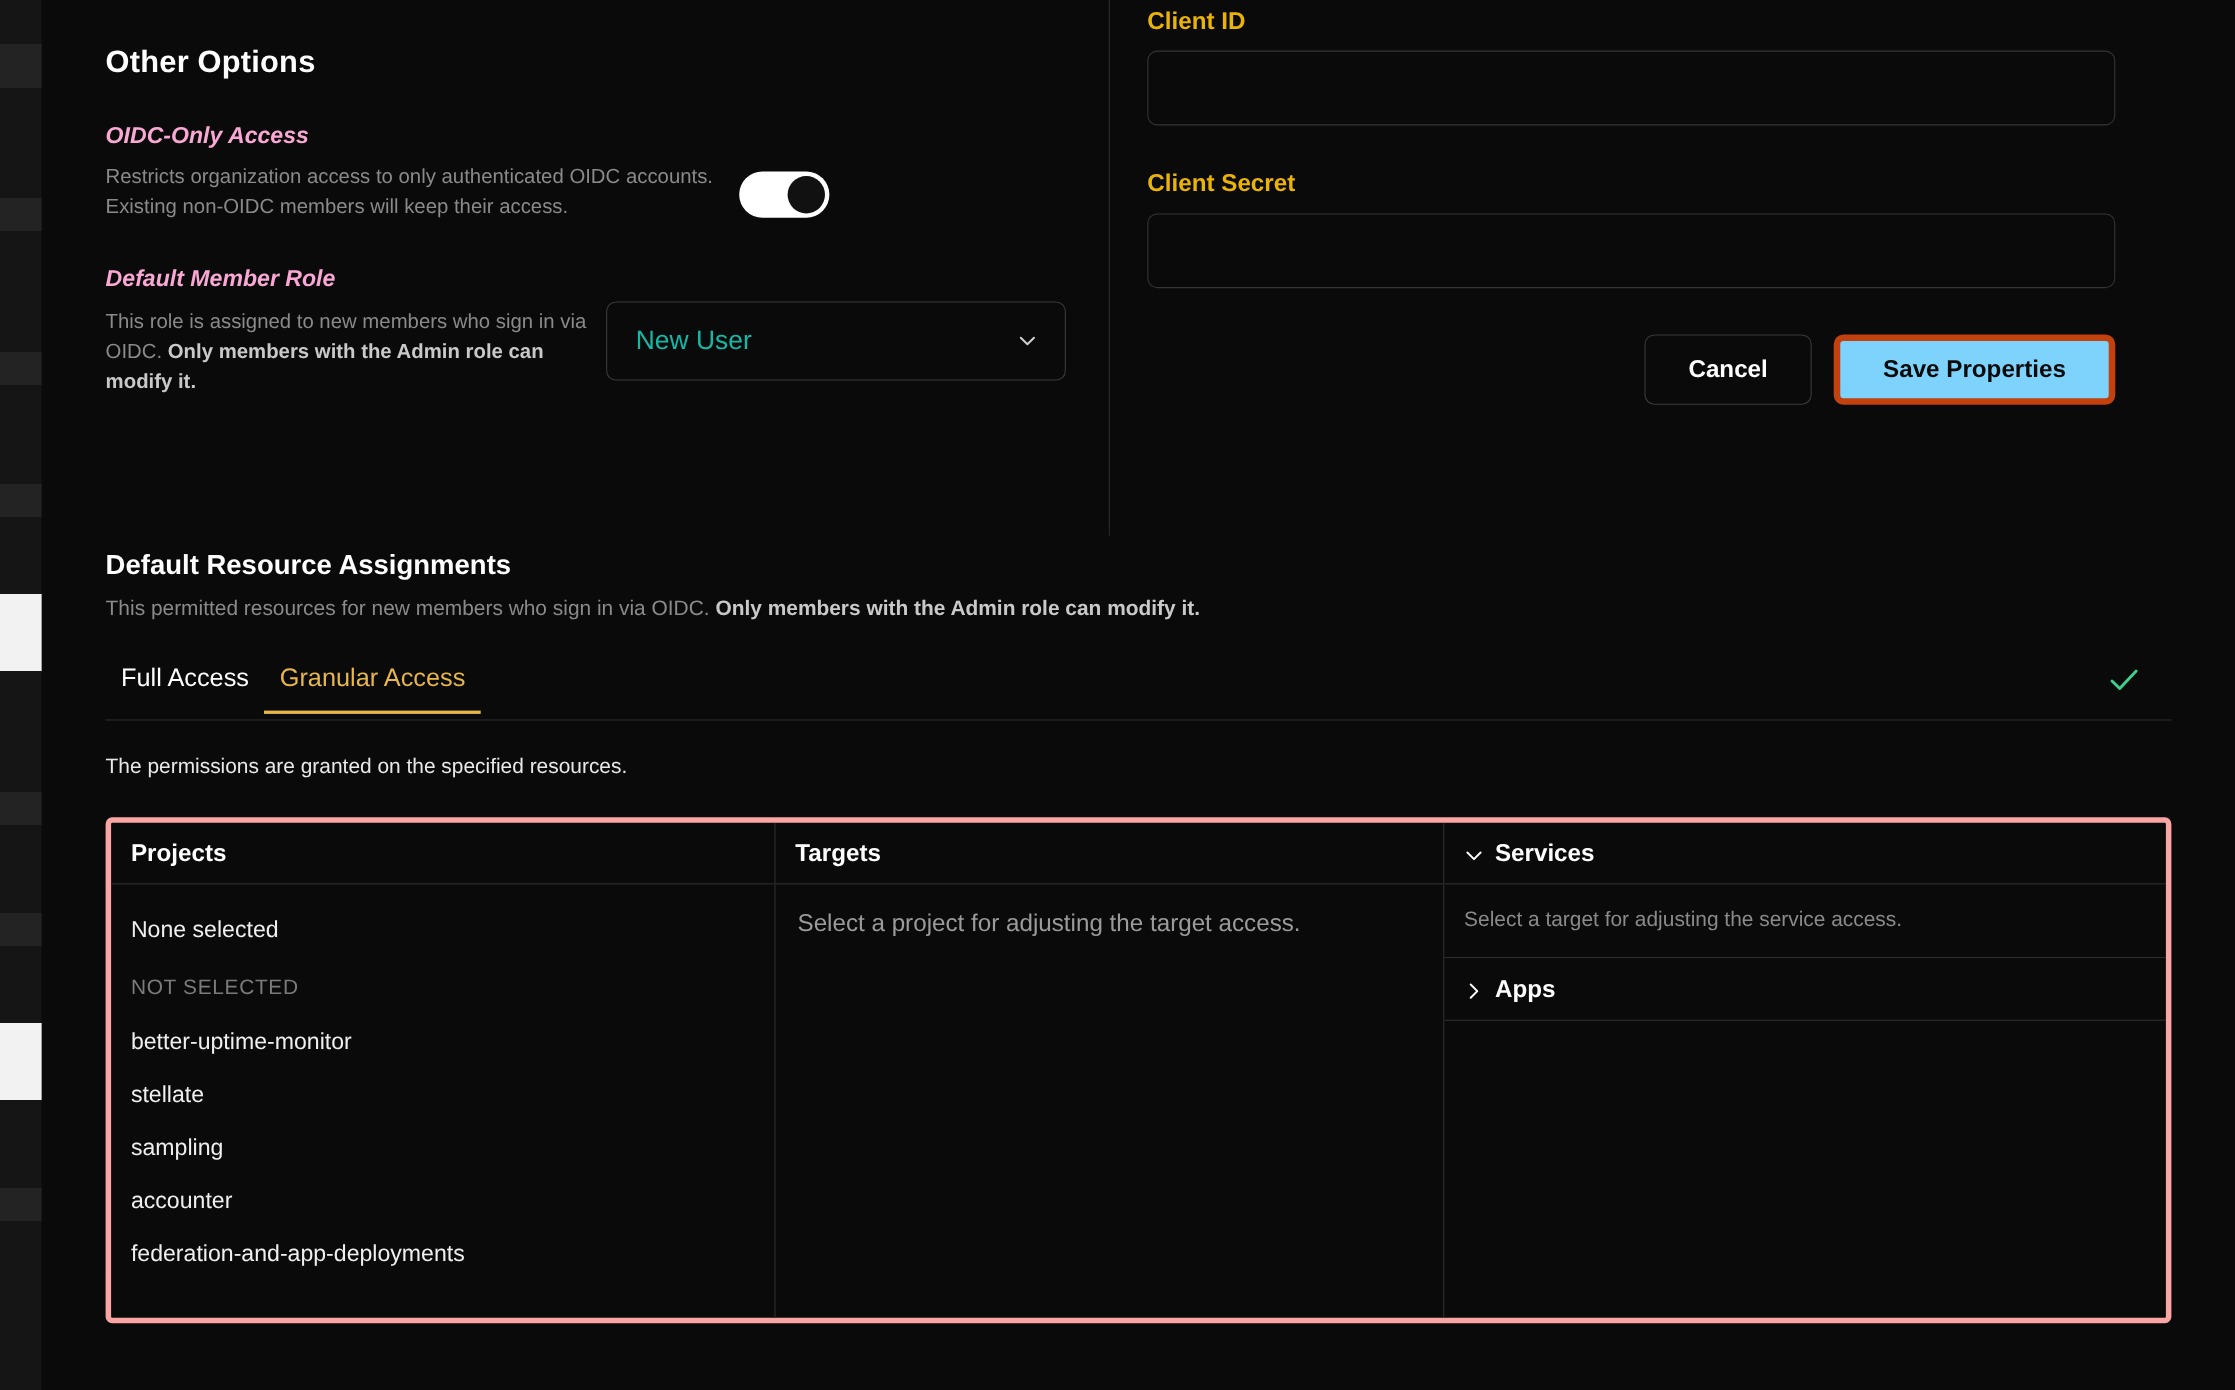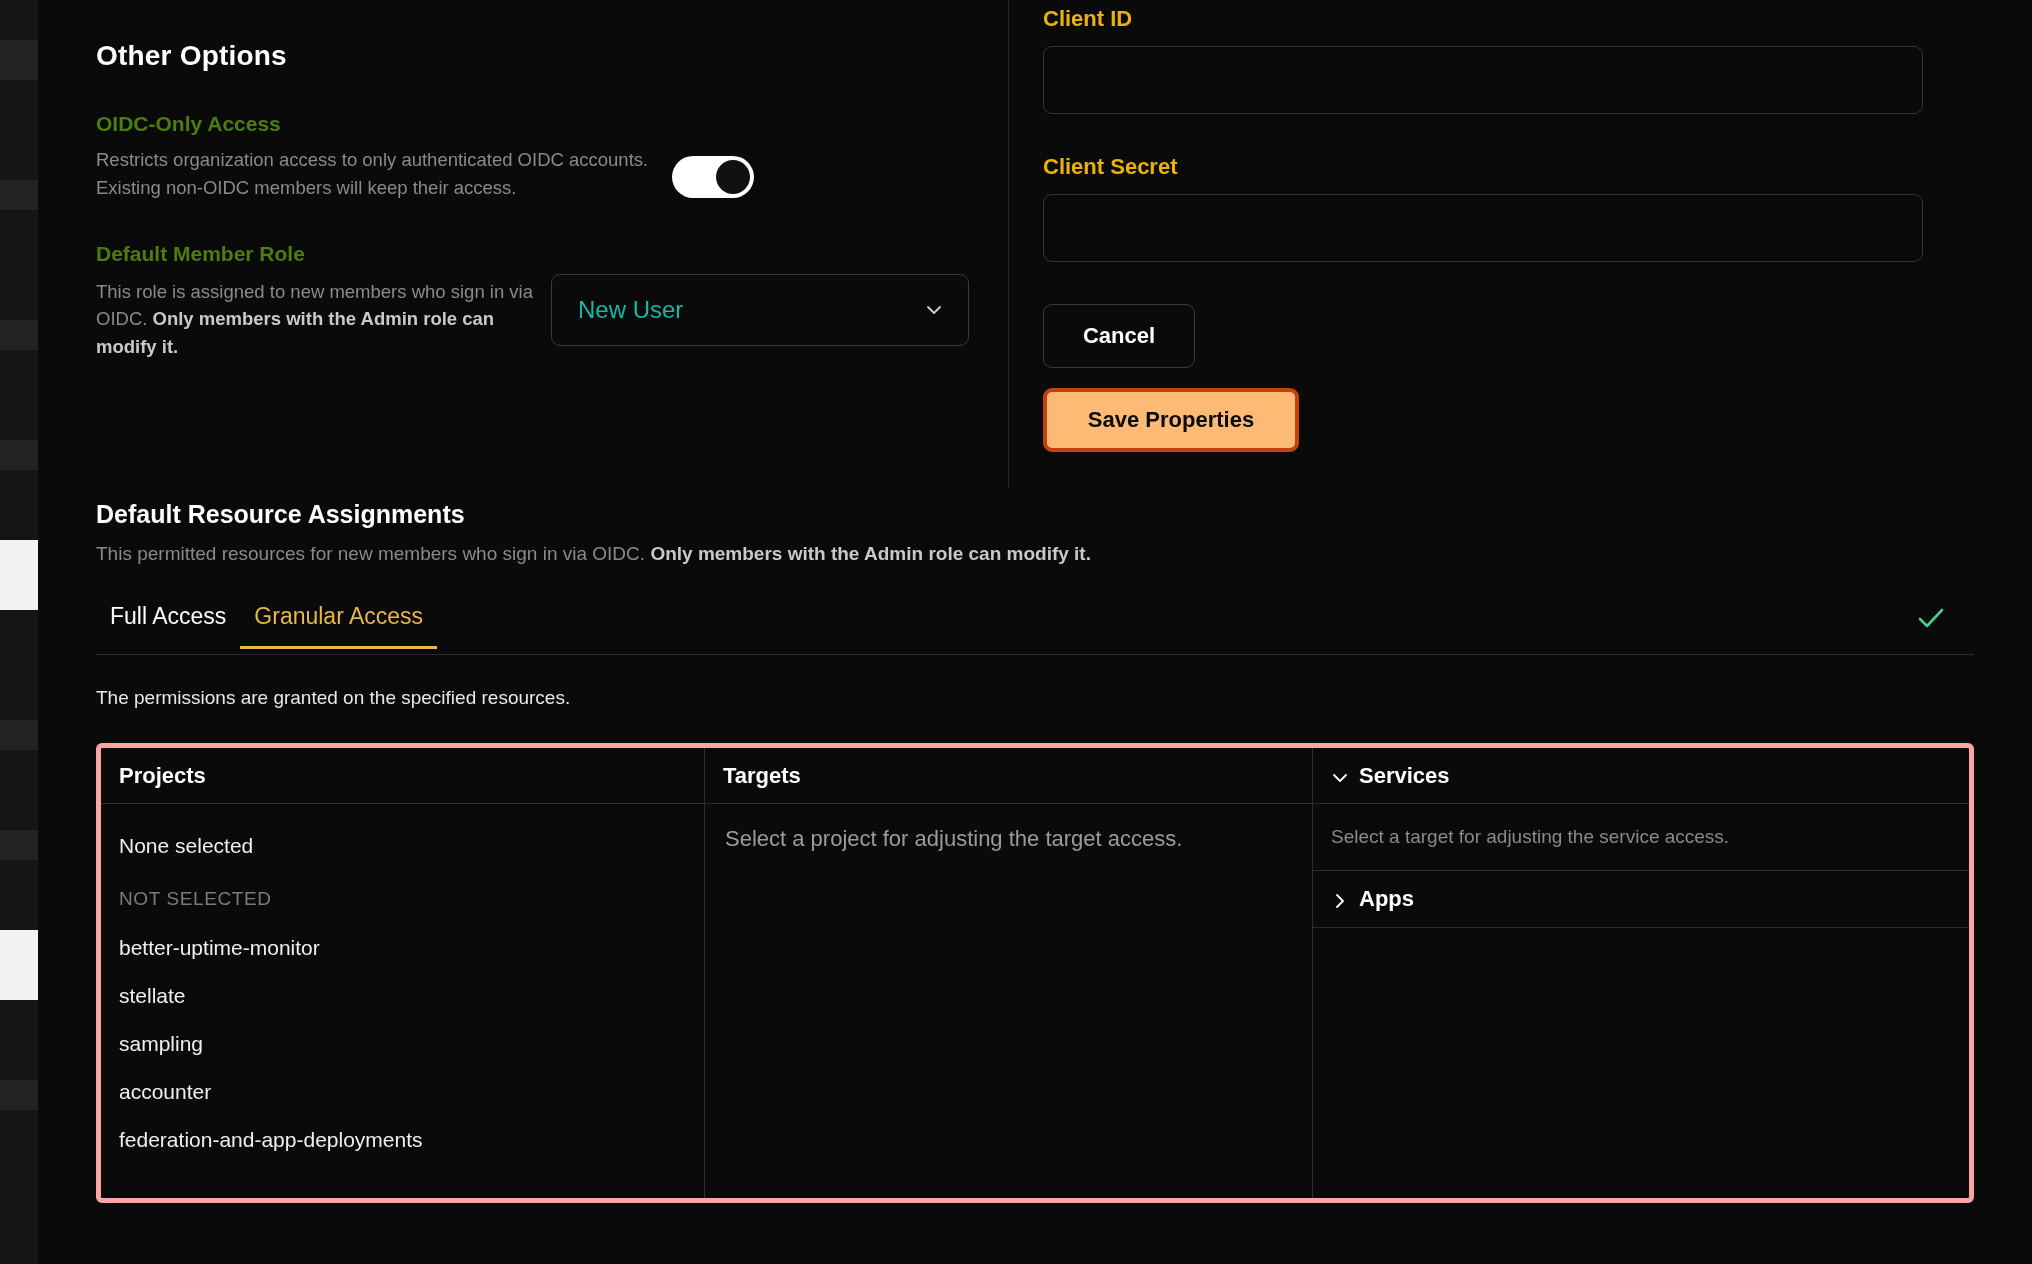--- a/index.html
+++ b/index.html
@@ -67,22 +67,23 @@
     font-weight: 700;
     color: #ffffff;
     letter-spacing: .2px;
     margin-top: 40px;
   }
 
   .opt-block { margin-top: 40px; position: relative; }
   .opt-label {
     font-size: 21px;
     font-weight: 700;
-    color: #4d7c0f;
+    color: #f9a8d4;
     margin-bottom: 10px;
+    font-style: italic;
   }
   .opt-desc {
     font-size: 18.5px;
     line-height: 1.5;
     color: #8a8a8a;
     max-width: 700px;
   }
   .opt-desc .strong { color: #c9c9c9; font-weight: 700; }
 
   
@@ -155,43 +156,42 @@
   }
   .field-1 { margin-top: 0; padding-top: 0; }
   .field-2 { margin-top: 40px; }
 
   .btn-row {
     display: flex;
     justify-content: flex-end;
     gap: 20px;
     margin-top: 42px;
     width: 880px;
-    flex-direction: column;
   }
   .btn {
     height: 64px;
     border-radius: 9px;
     font-size: 22px;
     font-weight: 700;
     display: flex;
     align-items: center;
     justify-content: center;
     cursor: pointer;
     user-select: none;
   }
   .btn-cancel {
     width: 152px;
     background: #0a0a0a;
     border: 1px solid #3a3a3a;
     color: #ffffff;
   }
   .btn-save {
     width: 256px;
-    background: #fdba74;
-    border: 4px solid #c2410c;
+    background: #7dd3fc;
+    border: 6px solid #c2410c;
     color: #0a0a0a;
   }
 
   
   .resources {
     position: absolute;
     left: 58px;
     top: 500px;
     width: 1878px;
   }

